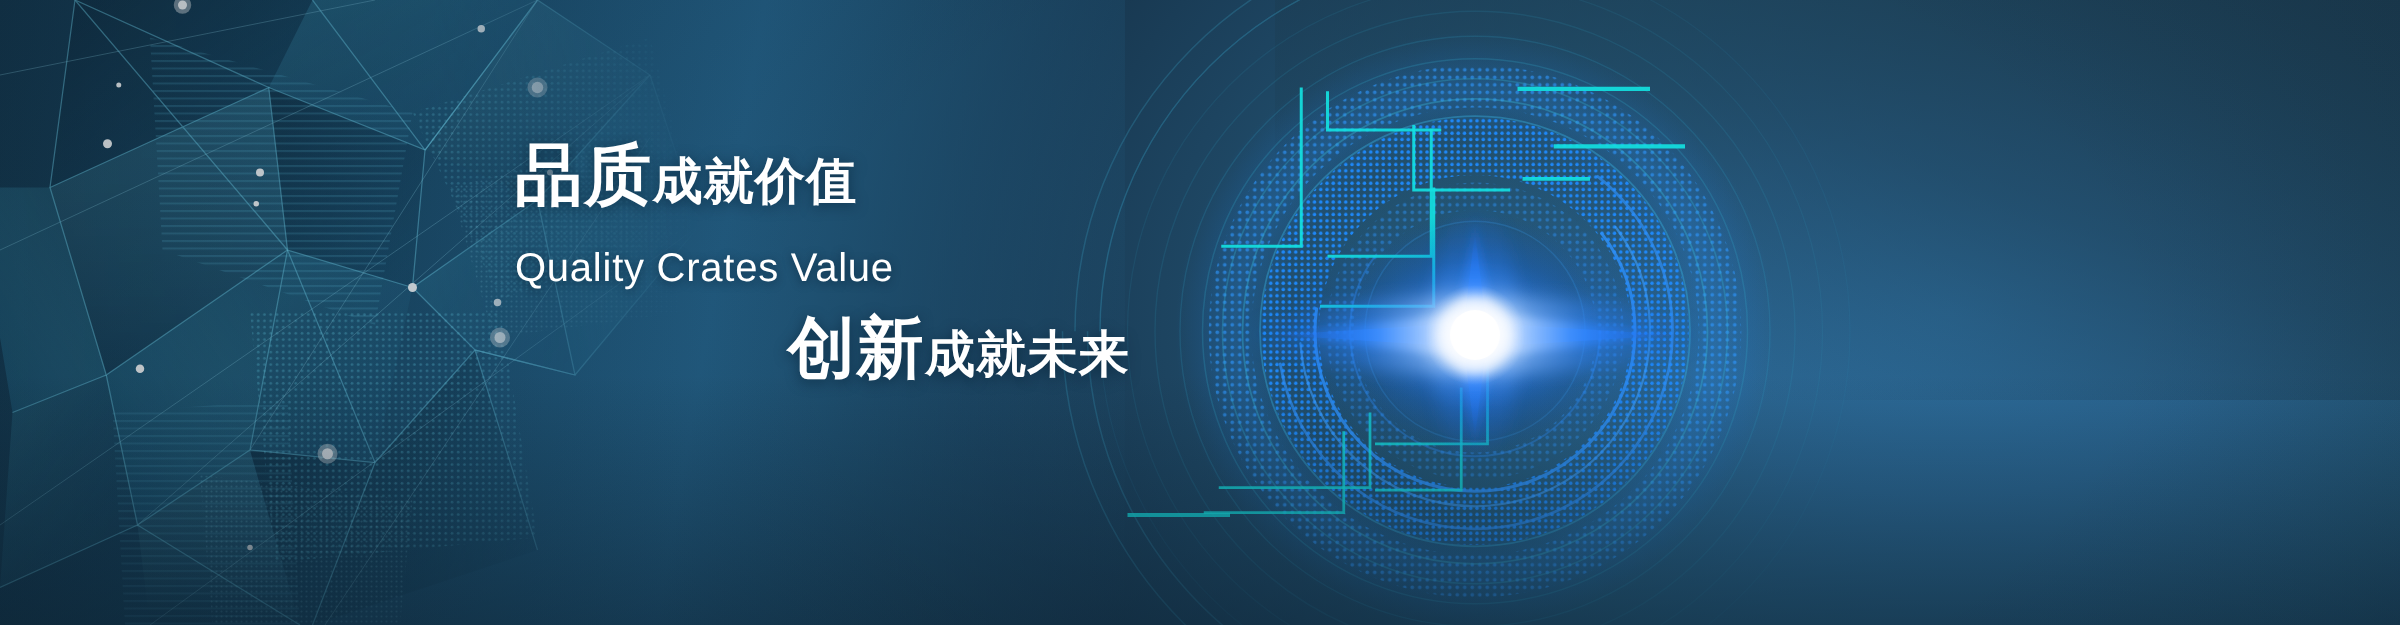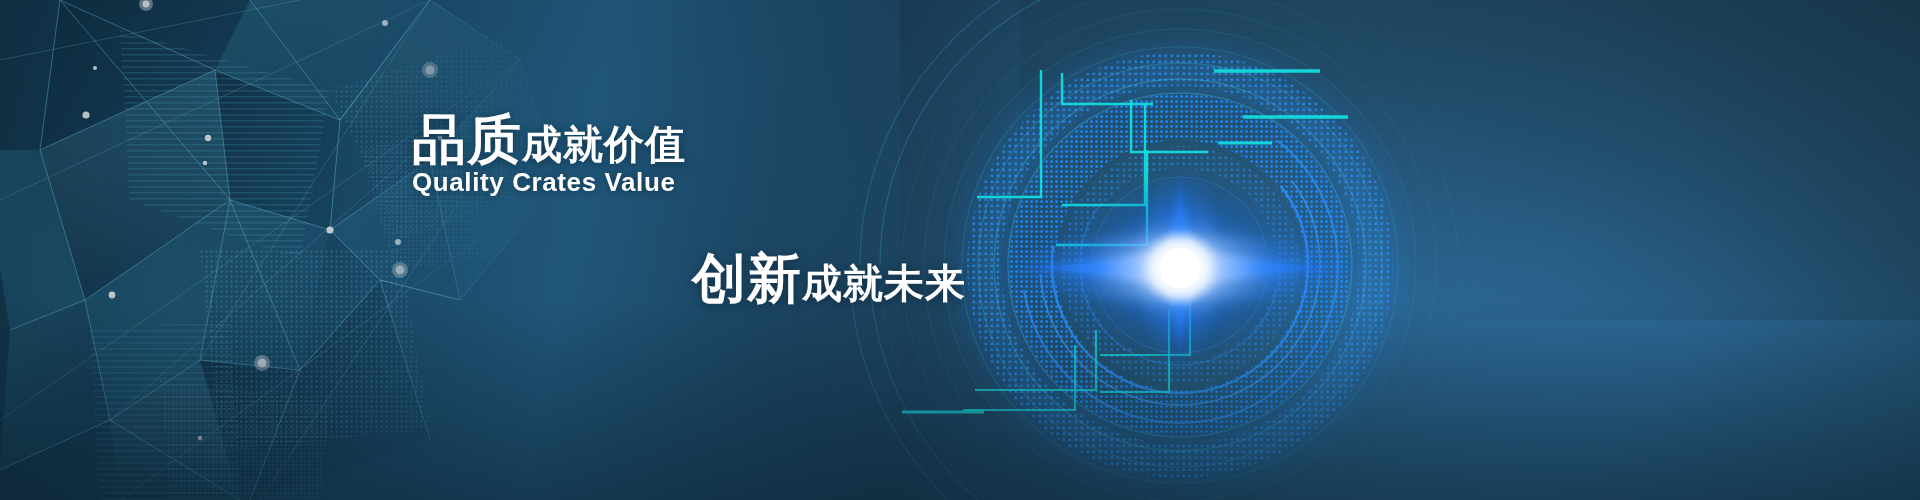--- a/index.html
+++ b/index.html
@@ -51,30 +51,30 @@
   }
   .tag-cn .big{
     font-size:54px; font-weight:700; letter-spacing:1px;
     font-family:"DejaVu Sans","Liberation Sans",sans-serif;
   }
   .tag-cn .small{
     font-size:40px; font-weight:700; letter-spacing:1px;
     font-family:"DejaVu Sans","Liberation Sans",sans-serif;
   }
   .tag-en{
-    margin-top:0;
-    font-size:26px;
-    font-weight:700;
+    margin-top:29px;
+    font-size:32px;
+    font-weight:400;
     letter-spacing:0.6px;
     white-space:nowrap;
     text-shadow:0 1px 7px rgba(4,26,44,0.5);
   }
 
   #tagline-quality{ left:412px; top:113px; }
-  #tagline-innovation{ left:692px; top:252px; }
+  #tagline-innovation{ left:630px; top:252px; }
 </style>
 </head>
 <body>
 
 <div class="banner">
 
   <div class="bg-base"></div>
   <div class="bg-left-wash"></div>
   <div class="bg-topright-dark"></div>
 

